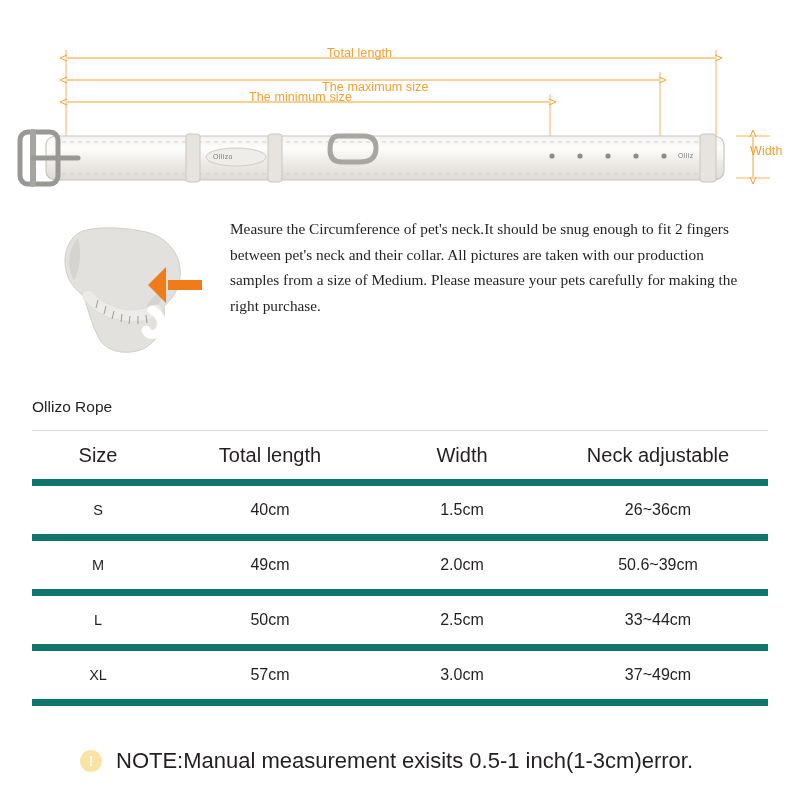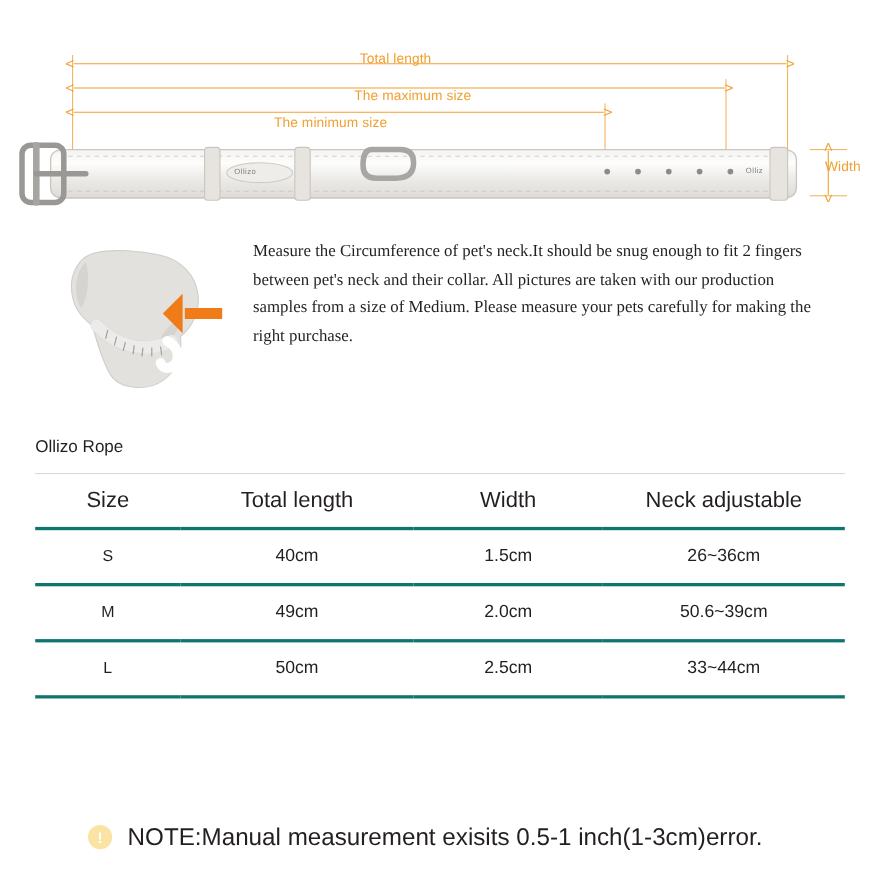--- a/index.html
+++ b/index.html
@@ -29,21 +29,21 @@
   }
   .dim-label {
     position: absolute;
     color: #f0a030;
     font-size: 12.5px;
     white-space: nowrap;
     letter-spacing: 0.1px;
   }
   .dim-total   { left: 327px; top: 46px; }
   .dim-max     { left: 322px; top: 80px; }
-  .dim-min     { left: 249px; top: 90px; margin-top: 14px; }
+  .dim-min     { left: 249px; top: 90px; }
   .dim-width   { left: 750px; top: 144px; }
 
   .collar-brand {
     position: absolute;
     font-size: 7px;
     color: #7d7c7a;
     letter-spacing: 0.4px;
   }
   .brand-1 { left: 213px; top: 153px; }
   .brand-2 { left: 678px; top: 152px; }
@@ -84,21 +84,21 @@
     position: absolute;
     left: 32px;
     top: 430px;
     width: 736px;
     border-collapse: collapse;
     table-layout: fixed;
   }
   table.size-table th,
   table.size-table td {
     border-top: 1px solid #d9d9d9;
-    border-bottom: 3px solid #0f766e;
+    border-bottom: 7px solid #0f766e;
     text-align: center;
     font-weight: normal;
     color: #231f20;
   }
   table.size-table thead th {
     font-size: 20px;
     height: 48px;
     padding: 0;
   }
   table.size-table tbody td {
@@ -278,19 +278,25 @@
       <td>49cm</td>
       <td>2.0cm</td>
       <td>50.6~39cm</td>
     </tr>
     <tr>
       <td class="size-cell">L</td>
       <td>50cm</td>
       <td>2.5cm</td>
       <td>33~44cm</td>
     </tr>
+    <tr>
+      <td class="size-cell">XL</td>
+      <td>57cm</td>
+      <td>3.0cm</td>
+      <td>37~49cm</td>
+    </tr>
   </tbody>
 </table>
 
 <div class="note">
   <div class="note-icon">!</div>
   <div class="note-text">NOTE:Manual measurement exisits 0.5-1 inch(1-3cm)error.</div>
 </div>
 
 </body></html>

